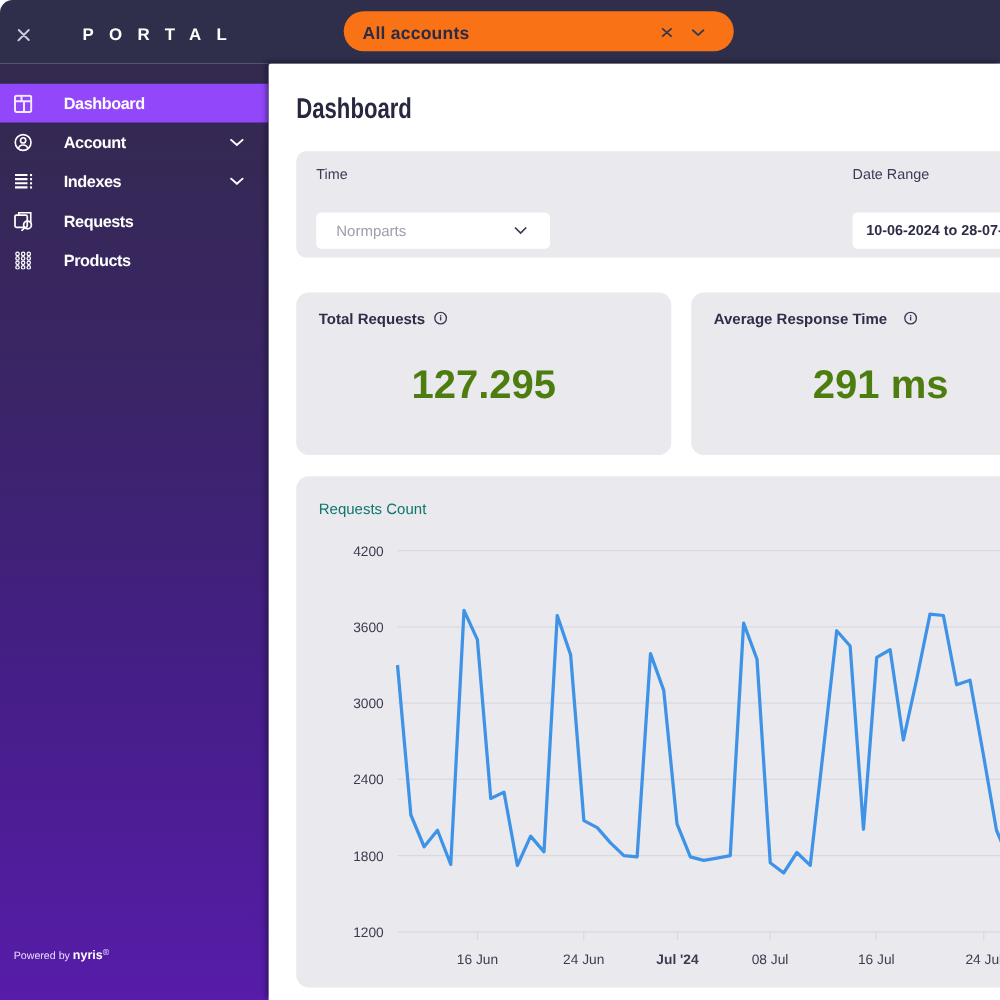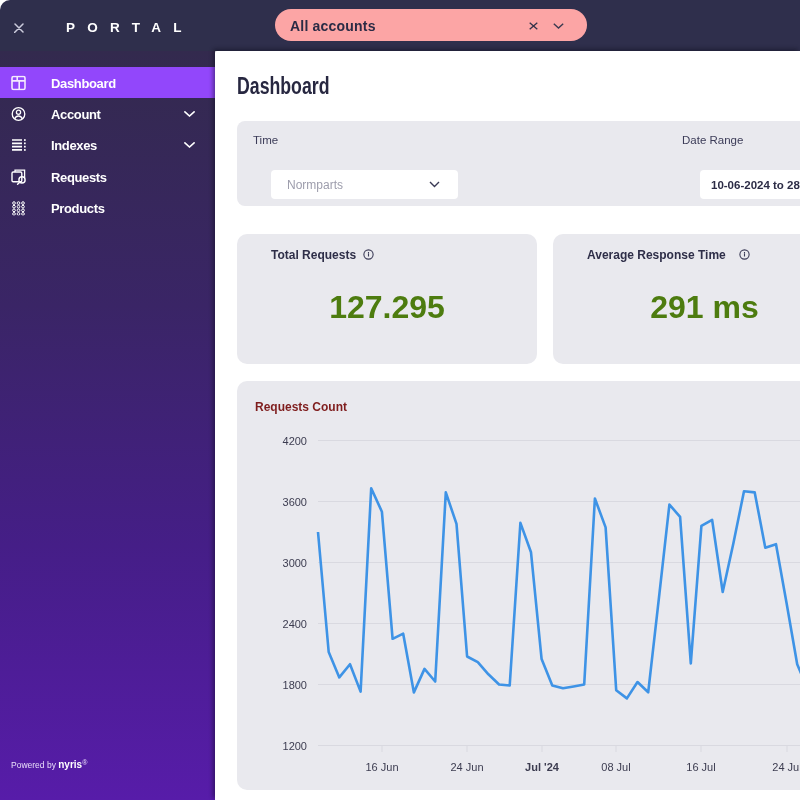--- a/index.html
+++ b/index.html
@@ -1,44 +1,44 @@
 <!DOCTYPE html>
 <html><head><meta charset="utf-8">
 <style>
 html,body{margin:0;padding:0;background:#fff;}
 body{width:800px;height:800px;font-family:"Liberation Sans",sans-serif;position:relative;overflow:hidden;}
 .app{position:absolute;left:0;top:0;width:800px;height:800px;border-radius:10px 0 0 0;overflow:hidden;background:#fff;}
 .topbar{position:absolute;left:0;top:0;width:800px;height:51px;background:#2f2f4c;}
 .closex{position:absolute;left:14px;top:23px;}
 .logo{position:absolute;left:66px;top:20px;color:#fff;font-size:13.5px;font-weight:700;letter-spacing:12.2px;}
-.pill{position:absolute;left:275px;top:9px;width:312px;height:32px;background:#fca5a5;border-radius:16px;box-sizing:border-box;}
+.pill{position:absolute;left:275px;top:9px;width:312px;height:32px;background:#f97316;border-radius:16px;box-sizing:border-box;}
 .pill .txt{position:absolute;left:15px;top:8.5px;font-size:14px;font-weight:700;letter-spacing:0.2px;color:#2b2b45;}
 .sidebar{position:absolute;left:0;top:51px;width:215px;height:749px;background:linear-gradient(180deg,#332a4e 0%,#3a2566 34%,#451e87 66%,#571ca9 100%);}
 .navrow{position:absolute;left:0;width:215px;height:31px;color:#fff;}
 .navrow .lbl{position:absolute;left:51px;top:50%;transform:translateY(-50%);font-size:13px;font-weight:600;letter-spacing:-0.35px;}
 .navrow .ico{position:absolute;left:11px;top:50%;transform:translateY(-50%);}
 .navrow .chev{position:absolute;left:184px;top:50%;transform:translateY(-50%);}
 .hl{background:#9247fb;}
 .powered{position:absolute;left:11px;top:708px;color:#e9defa;font-size:8.5px;}
 .powered b{font-size:10px;color:#fff;text-align:center;}
 .main{position:absolute;left:215px;top:51px;width:585px;height:749px;background:#fff;border-radius:2px 0 0 0;overflow:visible;box-shadow:-2px -2px 4px rgba(10,10,25,0.45);}
 .h1wrap{position:absolute;left:22px;top:21.5px;width:300px;}
 .h1{font-size:23px;font-weight:700;color:#272740;transform:scaleX(0.77);transform-origin:0 50%;white-space:nowrap;}
 .card{position:absolute;background:#e9e9ee;border-radius:10px;}
 .filter{left:22px;top:70px;width:620px;height:85px;border-radius:8px;}
 .fcol{position:absolute;top:0;height:85px;}
 .flabel{position:absolute;top:13px;left:0;font-size:11.5px;color:#3c3c58;font-weight:400;}
-.finput{position:absolute;top:49px;left:0;height:29px;background:#fff;border-radius:4px;box-sizing:border-box;font-size:12px;margin-left:18px;}
+.finput{position:absolute;top:49px;left:0;height:29px;background:#fff;border-radius:4px;box-sizing:border-box;font-size:12px;}
 .finput .it{position:absolute;left:16px;top:8px;}
 .stat1{left:22px;top:183px;width:300px;height:130px;}
 .stat2{left:338px;top:183px;width:303px;height:130px;}
-.slabel{position:absolute;left:18px;top:14px;font-size:12px;font-weight:700;color:#2e2e48;margin-left:16px;}
+.slabel{position:absolute;left:18px;top:14px;font-size:12px;font-weight:700;color:#2e2e48;}
 .snum{position:absolute;left:0;top:55px;width:100%;text-align:center;font-size:32px;font-weight:700;color:#4d7c0f;}
 .chart{left:22px;top:330px;width:620px;height:409px;}
-.clabel{position:absolute;left:18px;top:19px;font-size:12px;font-weight:700;color:#7f1d1d;}
+.clabel{position:absolute;left:18px;top:19px;font-size:12px;font-weight:400;color:#0f766e;}
 .info{display:inline-block;vertical-align:-1px;}
 </style></head>
 <body>
 <div class="app">
 <div class="topbar">
   <svg class="closex" width="10" height="10" viewBox="0 0 10 10">
         <path d="M1 1l8 8M9 1l-9 9M9 1l-8 8" stroke="#ccccdd" stroke-width="1.5" stroke-linecap="round"></path>
       </svg>
   <div class="logo">PORTAL</div>
   <div class="pill">

